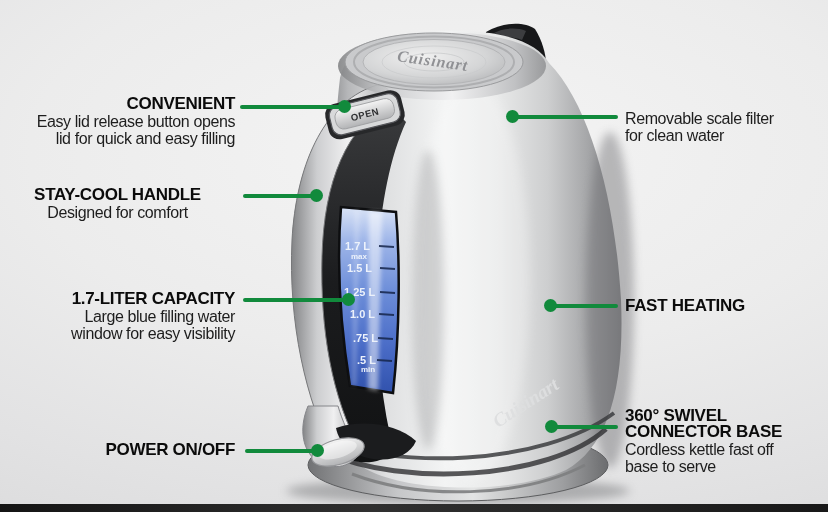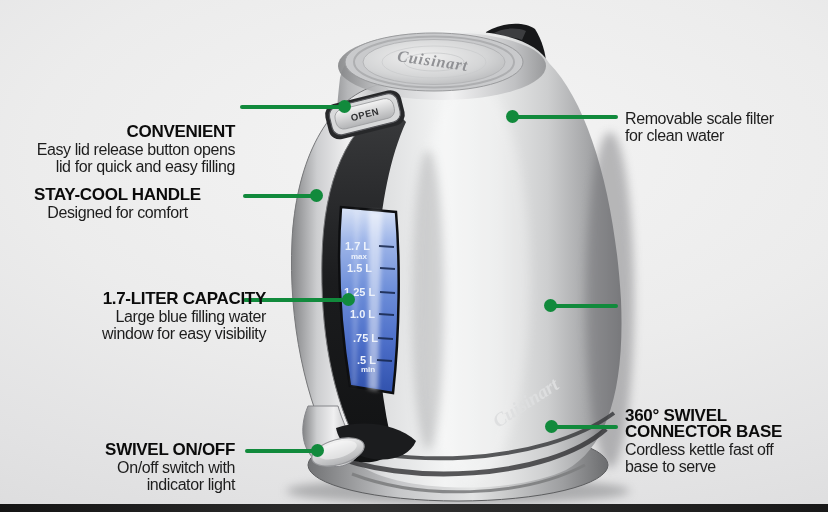--- a/index.html
+++ b/index.html
@@ -18,21 +18,21 @@
   .co h3{
     margin:0;font-size:17px;line-height:16px;font-weight:700;color:#0b0b0b;
     letter-spacing:-0.3px;white-space:pre-line;
   }
   .co p{
     margin:2px 0 0 0;font-size:16px;line-height:16.5px;color:#1d1d1d;
     letter-spacing:-0.4px;white-space:pre-line;
   }
   .co.left{left:0;width:235px;text-align:right;}
   .co.right{left:625px;width:200px;text-align:left;}
-  .co.l1{top:96px;margin-top:28px;} .co.l2{top:187px;text-align:center;} .co.l3{top:291px;margin-left:31px;} .co.l4{top:442px;}
+  .co.l1{top:96px;} .co.l2{top:187px;text-align:center;} .co.l3{top:291px;} .co.l4{top:442px;}
   .co.r1{top:109px;} .co.r2{top:298px;} .co.r3{top:408px;}
   .leader{position:absolute;height:4px;border-radius:2px;z-index:4;}
   .dot{position:absolute;width:13px;height:13px;border-radius:50%;z-index:4;}
   .ll1{left:240px;top:105px;width:106px;}
   .ll2{left:243px;top:194px;width:75px;}
   .ll3{left:243px;top:298px;width:107px;}
   .ll4{left:245px;top:449px;width:74px;}
   .lr1{left:513px;top:115px;width:105px;}
   .lr2{left:551px;top:304px;width:67px;}
   .lr3{left:552px;top:425px;width:66px;}
@@ -201,29 +201,28 @@
 <div class="co left l2">
   <h3>STAY-COOL HANDLE</h3>
   <p>Designed for comfort</p>
 </div>
 <div class="co left l3">
   <h3>1.7-LITER CAPACITY</h3>
   <p>Large blue filling water
 window for easy visibility</p>
 </div>
 <div class="co left l4">
-  <h3>SWIVEL ON/OFF</h3>
-  <p>On/off switch with
-indicator light</p>
+  <h3>POWER ON/OFF</h3>
 </div>
 <div class="co right r1">
   <p>Removable scale filter
 for clean water</p>
 </div>
 <div class="co right r2">
+  <h3>FAST HEATING</h3>
 </div>
 <div class="co right r3">
   <h3>360° SWIVEL
 CONNECTOR BASE</h3>
   <p>Cordless kettle fast off
 base to serve</p>
 </div>
 
 <div class="leader ll1" style="background: rgb(17, 138, 60);"></div>
 <div class="leader ll2" style="background: rgb(17, 138, 60);"></div>

